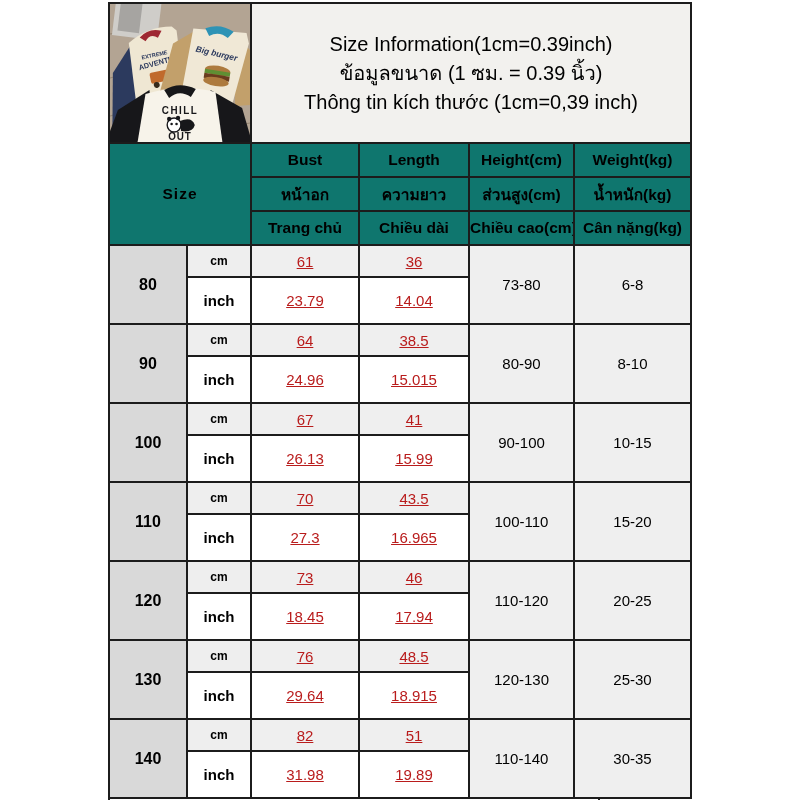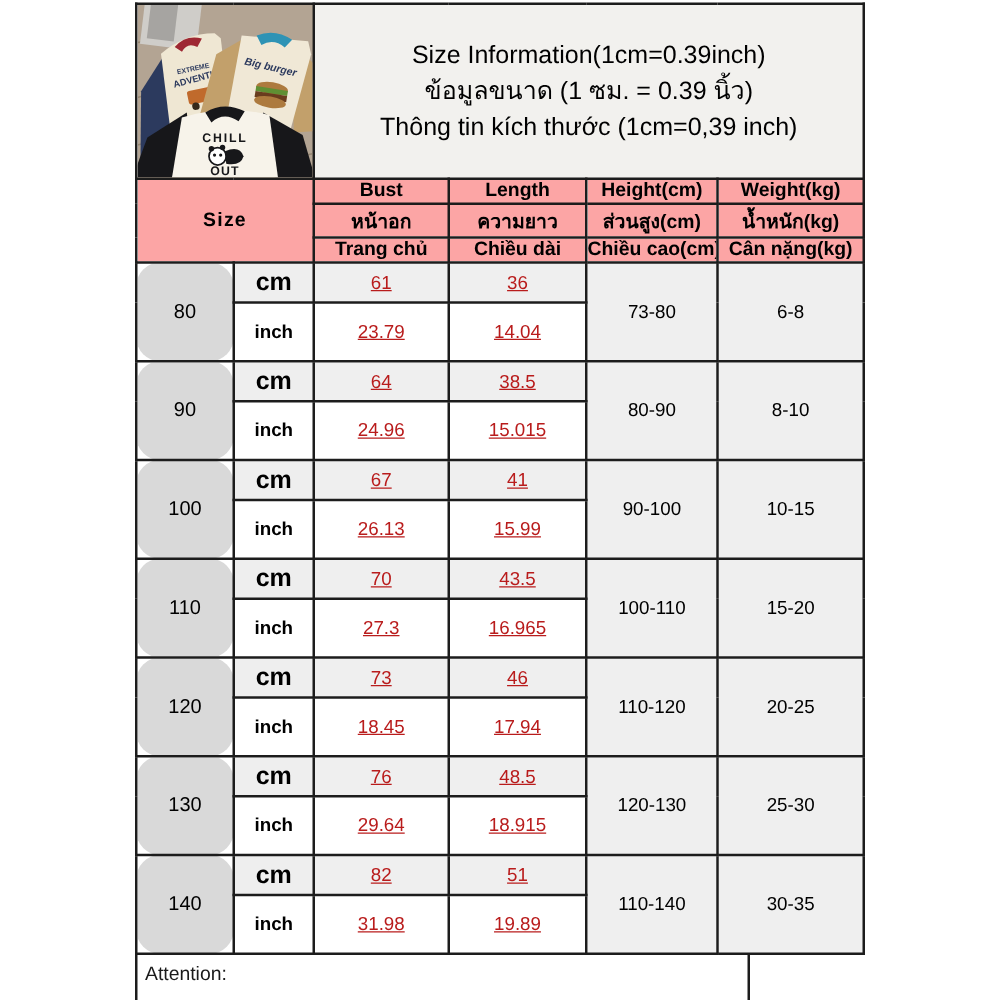--- a/index.html
+++ b/index.html
@@ -17,27 +17,27 @@
     border:2px solid #1c1c1c; text-align:center; vertical-align:middle;
     padding:0; overflow:hidden; white-space:nowrap;
   }
 
   .photo-cell { height:140px; padding:0; background:#b3a493; }
   .photo-cell svg { display:block; width:100%; height:138px; }
 
   .title-cell { background:#f2f1ee; }
   .title-cell .t-line { font-weight:normal; font-size:20px; line-height:29px; }
 
-  .hdr td { background:#fca5a5; font-weight:bold; font-size:15.5px; height:20px; }
+  .hdr td { background:#0f766e; font-weight:bold; font-size:15.5px; height:34px; }
   .c-sizelabel { background:#d9d9d9; font-weight:bold; font-size:31px; letter-spacing:1px; }
 
   .r-cm td { height:32px; }
   .r-inch td { height:47px; }
-  .c-size  { background:#d9d9d9; font-weight:normal; font-size:16px;border-radius:19px; }
-  .c-unit  { background:#eeeeee; font-weight:bold; font-size:20px; }
+  .c-size  { background:#d9d9d9; font-weight:bold; font-size:16px; }
+  .c-unit  { background:#eeeeee; font-weight:bold; font-size:12px; }
   .c-unit-inch { background:#ffffff; font-weight:bold; font-size:15px; }
   .c-val   { font-size:15px; color:#b91c1c;text-decoration:underline; }
   .c-cm    { background:#efefef; }
   .c-inch  { background:#ffffff; }
   .c-range { background:#efefef; font-size:15px; color:#000000; }
 
   .attention {
     width:492px; min-height:125px; background:#fff;
     border:2px solid #1c1c1c; border-top:none;
     padding:2px 8px 8px 6px;

